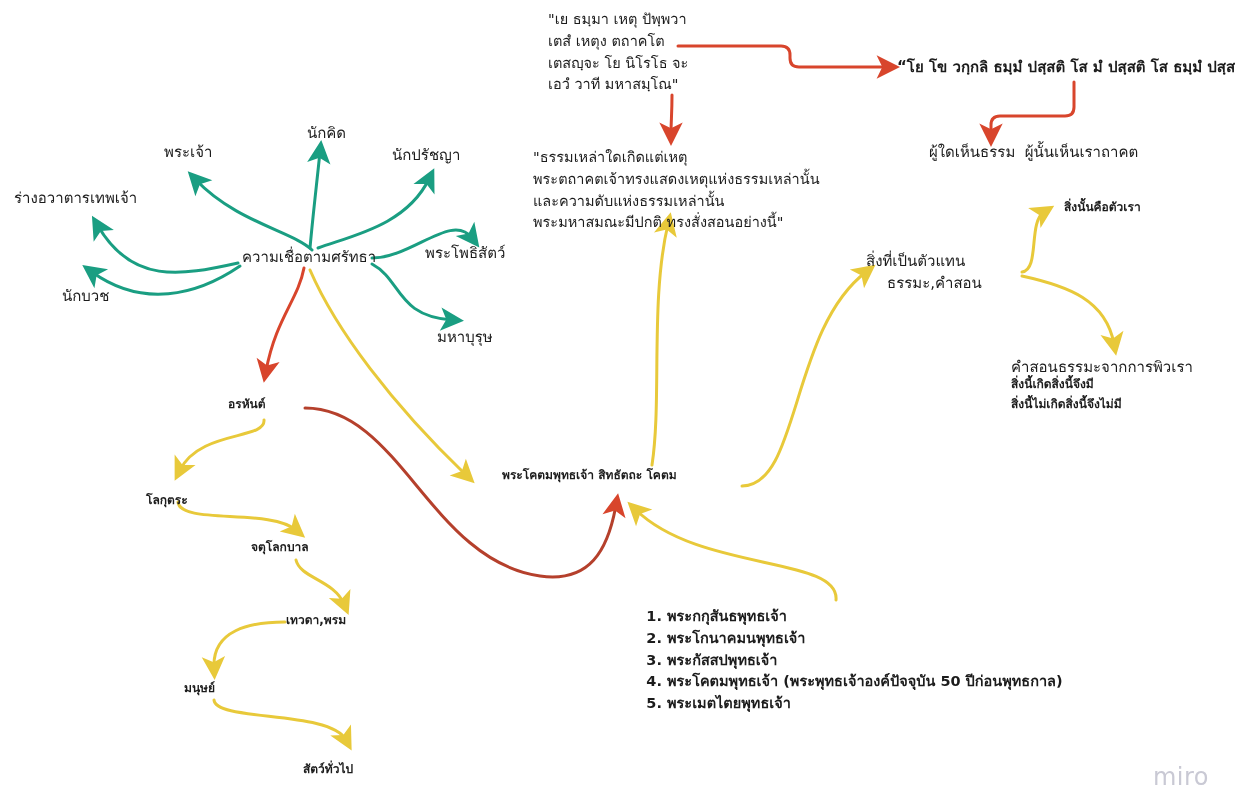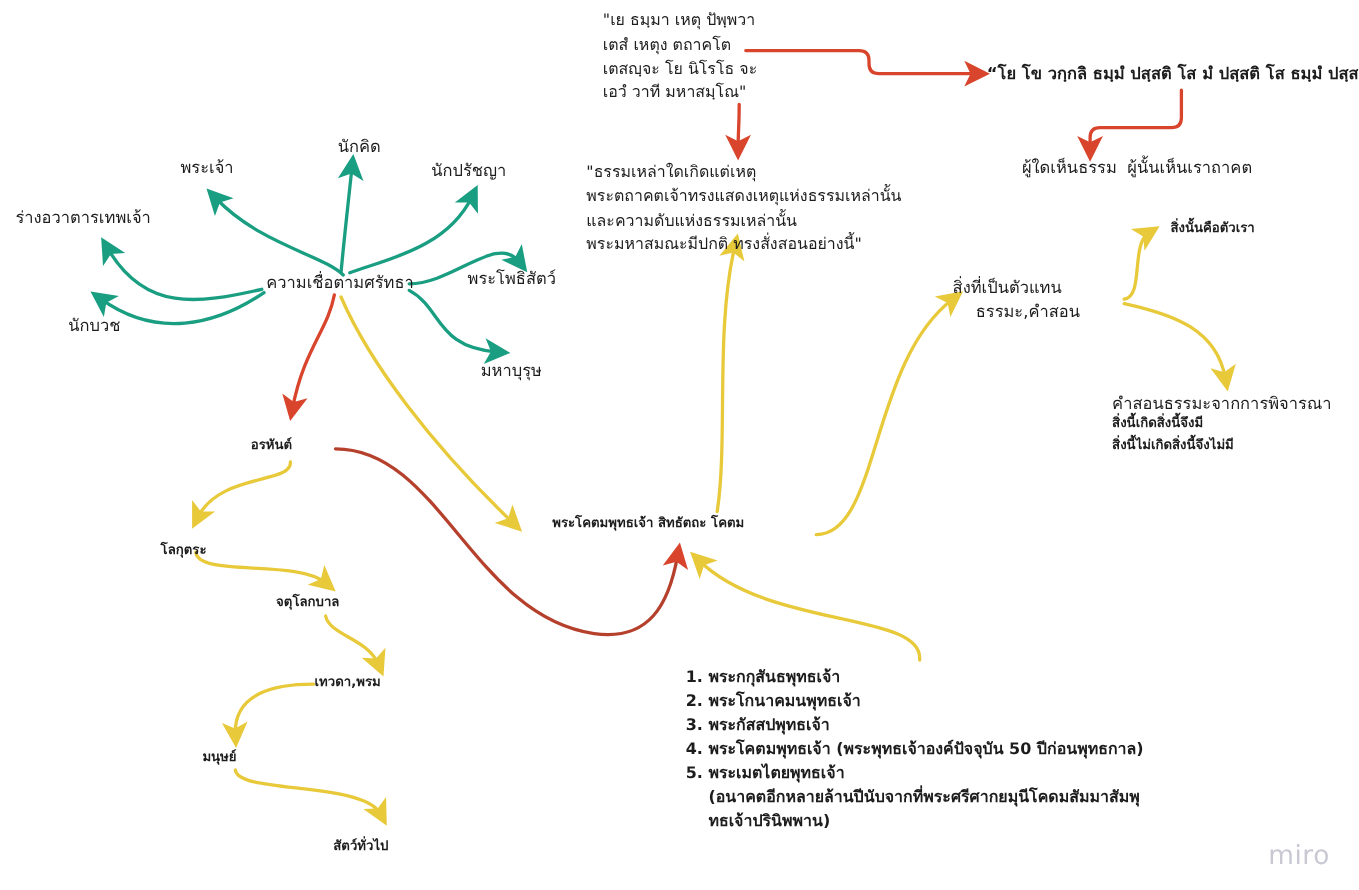--- a/index.html
+++ b/index.html
@@ -189,30 +189,29 @@
 
   <div class="node n-bold n-16" style="left:303px; top:762px;">สัตว์ทั่วไป</div>
 
   <div class="node n-bold n-16" style="left:502px; top:468px;">พระโคตมพุทธเจ้า สิทธัตถะ โคตม</div>
 
   <div class="node n-reg n-15" style="left:866px; top:252px;">สิ่งที่เป็นตัวแทน</div>
   <div class="node n-reg n-15" style="left:887px; top:274px;">ธรรมะ,คำสอน</div>
 
   <div class="node n-bold n-16" style="left:1064px; top:200px;">สิ่งนั้นคือตัวเรา</div>
 
-  <div class="node n-reg n-15" style="left:1011px; top:358px;">คำสอนธรรมะจากการพิจารณา</div>
+  <div class="node n-reg n-15" style="left:1011px; top:358px;">คำสอนธรรมะจากการพิวเรา</div>
   <div class="node n-bold n-16" style="left:1011px; top:377px;">สิ่งนี้เกิดสิ่งนี้จึงมี</div>
   <div class="node n-bold n-16" style="left:1011px; top:397px;">สิ่งนี้ไม่เกิดสิ่งนี้จึงไม่มี</div>
 
-  <div class="list-block" style="left:622px; top:606px; width:420px;">
+  <div class="list-block" style="left:645px; top:606px; width:420px;">
     <ol>
         <li><span>พระกกุสันธพุทธเจ้า</span></li>
         <li><span>พระโกนาคมนพุทธเจ้า</span></li>
         <li><span>พระกัสสปพุทธเจ้า</span></li>
         <li><span>พระโคตมพุทธเจ้า (พระพุทธเจ้าองค์ปัจจุบัน 50 ปีก่อนพุทธกาล)</span></li>
-        <li><span>พระเมตไตยพุทธเจ้า</span><span class="sub">(อนาคตอีกหลายล้านปีนับจากที่พระศรีศากยมุนีโคดมสัมมาสัมพุ
-ทธเจ้าปรินิพพาน)</span></li>
+        <li><span>พระเมตไตยพุทธเจ้า</span></li>
       </ol>
   </div>
 
   <div class="watermark">miro</div>
 
 </div>
 
 </body></html>

